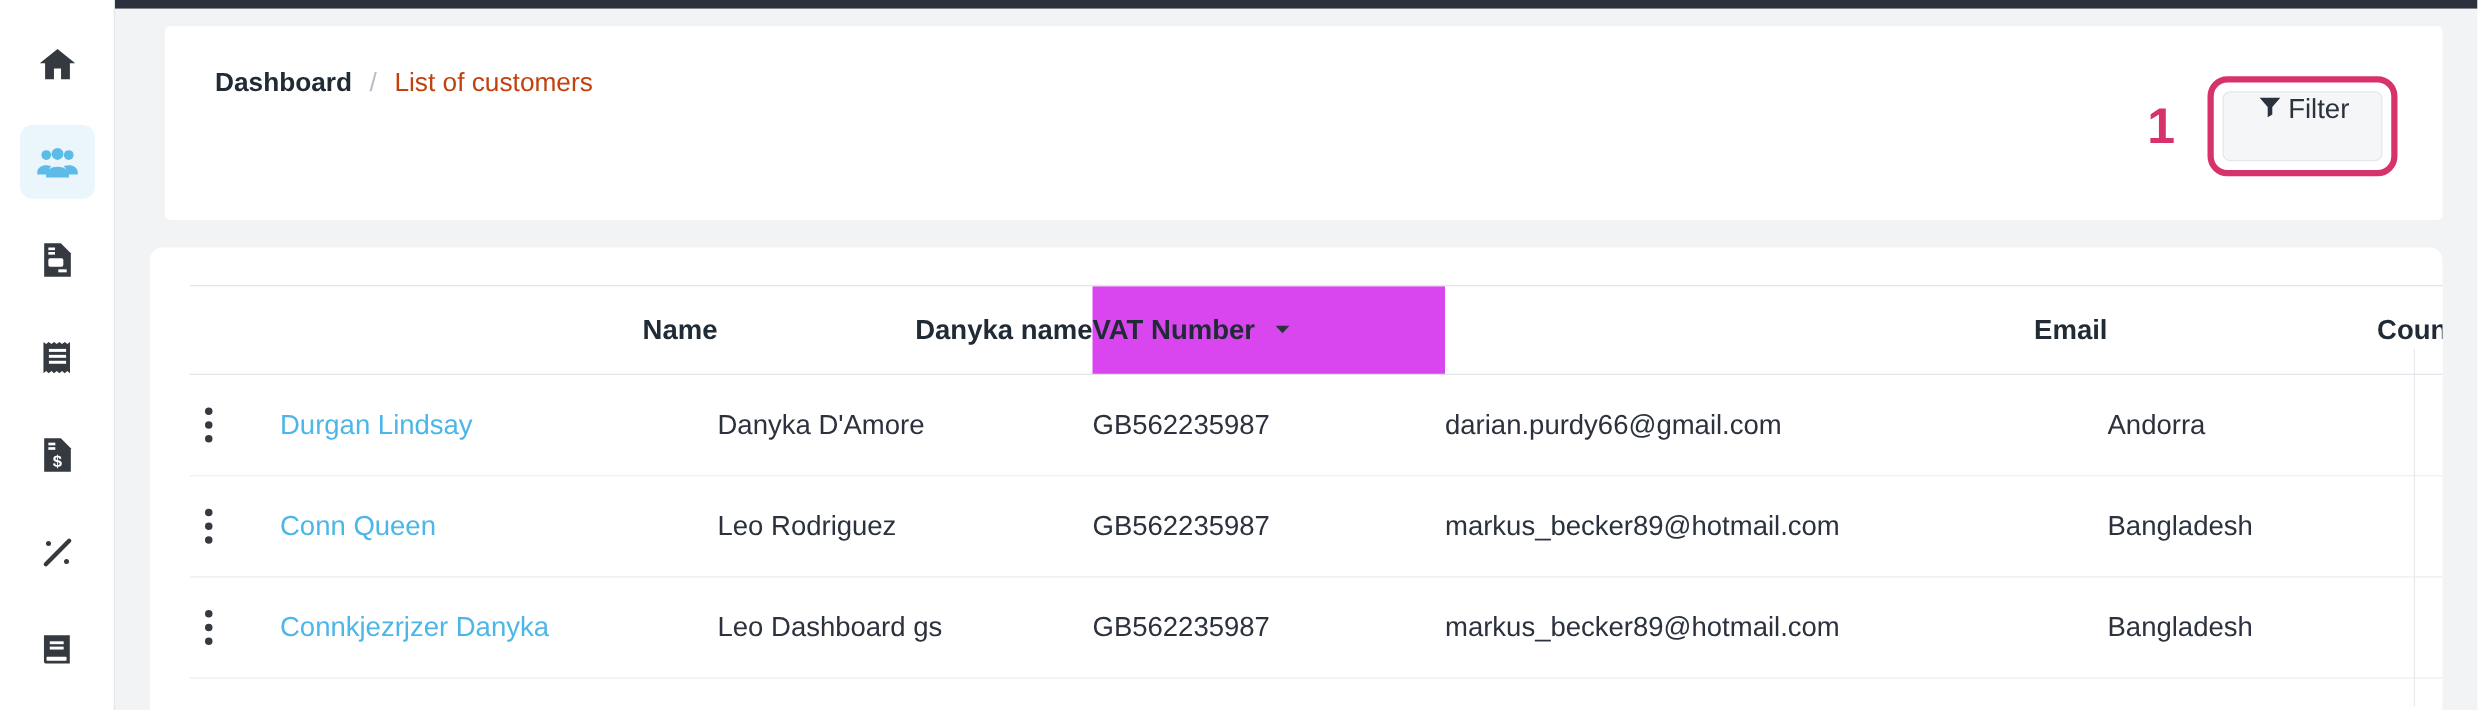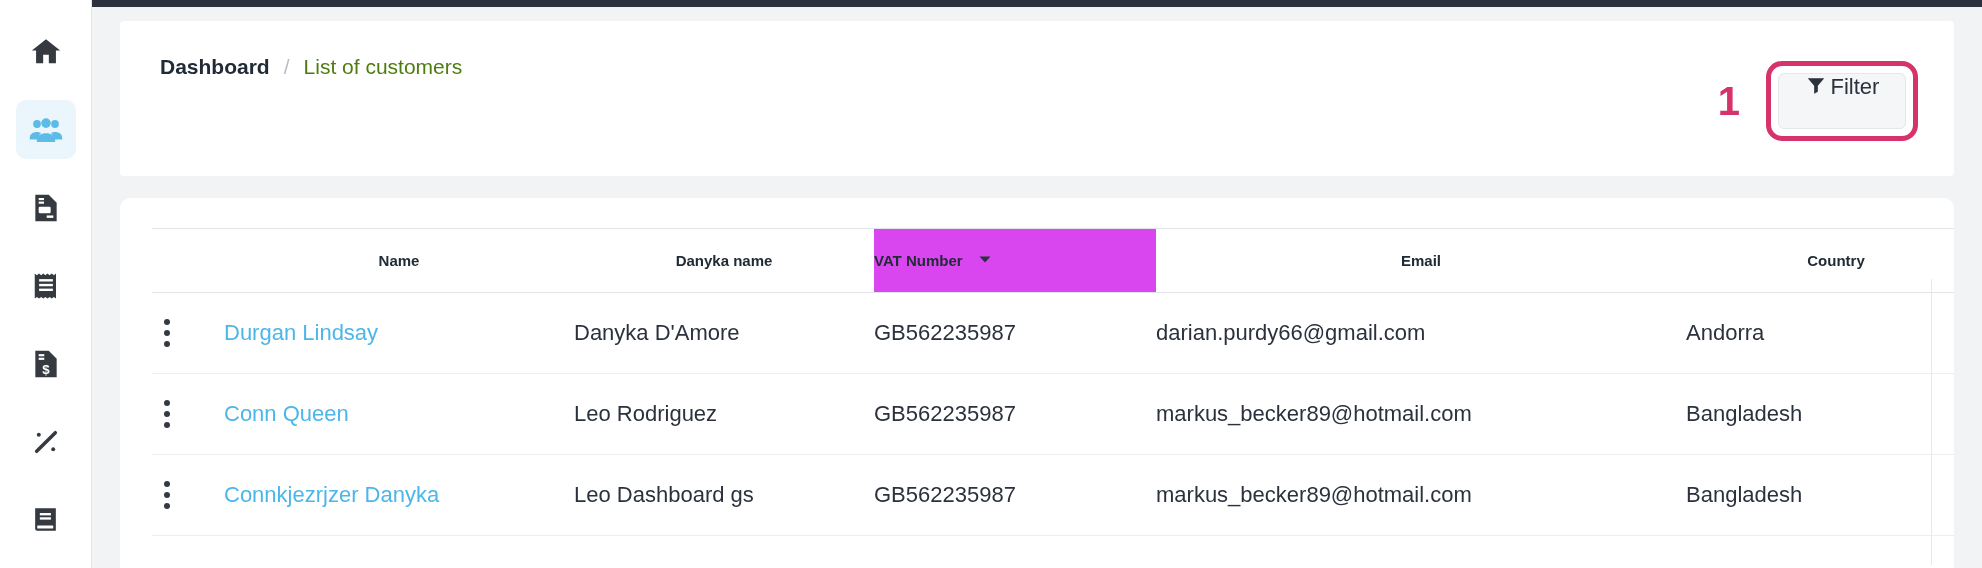--- a/index.html
+++ b/index.html
@@ -45,29 +45,30 @@
     padding: 14px 28px 0 28px;
   }
 
   
   .header-card {
     position: relative;
     background: #ffffff;
     border-radius: 4px;
     height: 155px;
     padding: 34px 40px 0 40px;
+    margin-left: 12px;
   }
   .breadcrumb {
     display: flex; align-items: center;
     font-size: 21px;
     margin-bottom: 8px;
   }
   .crumb-root { color: #212b36; font-weight: 700; cursor: pointer; }
   .crumb-sep { color: #b6bec7; margin: 0 14px; font-weight: 400; }
-  .crumb-current { color: #4d7c0f; font-weight: 400; }
+  .crumb-current { color: #c2410c; font-weight: 400; }
   .page-title {
     font-size: 40px;
     font-weight: 400;
     color: #2b323d;
     letter-spacing: -0.3px;
     line-height: 1.15;
   }
 
   
   .filter-zone {
@@ -108,22 +109,22 @@
     height: 400px;
     padding: 30px 32px 0 32px;
     overflow: hidden;
   }
   table.customers {
     width: 100%;
     border-collapse: collapse;
     table-layout: fixed;
   }
   table.customers th {
-    text-align: center;
-    font-size: 15px;
+    text-align: right;
+    font-size: 22px;
     font-weight: 700;
     color: #212b36;
     padding: 22px 0 22px 0;
     border-top: 1px solid #e1e4e8;
     border-bottom: 1px solid #e1e4e8;
     background: #ffffff;
     white-space: nowrap;
   }
   table.customers th.sorted { background: #d946ef; }
   th .th-inner { display: flex; align-items: center; gap: 14px; }

